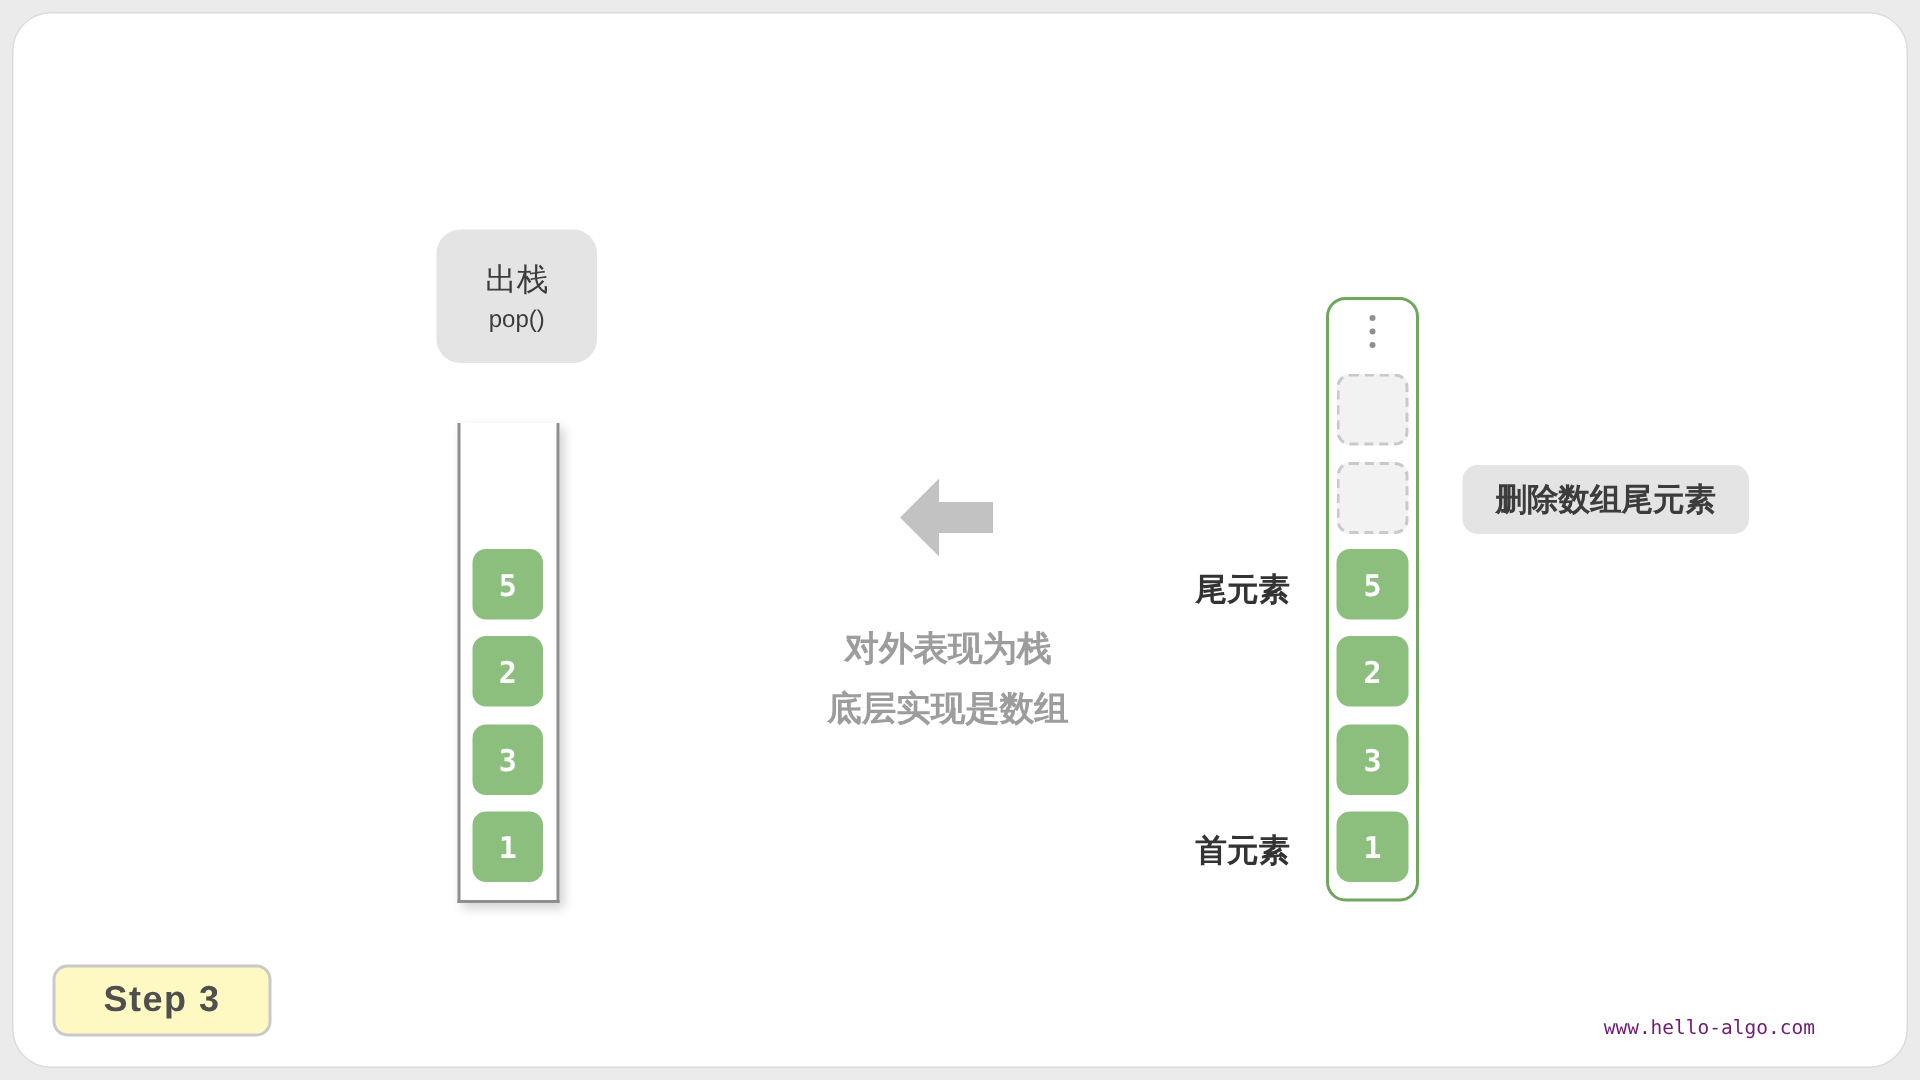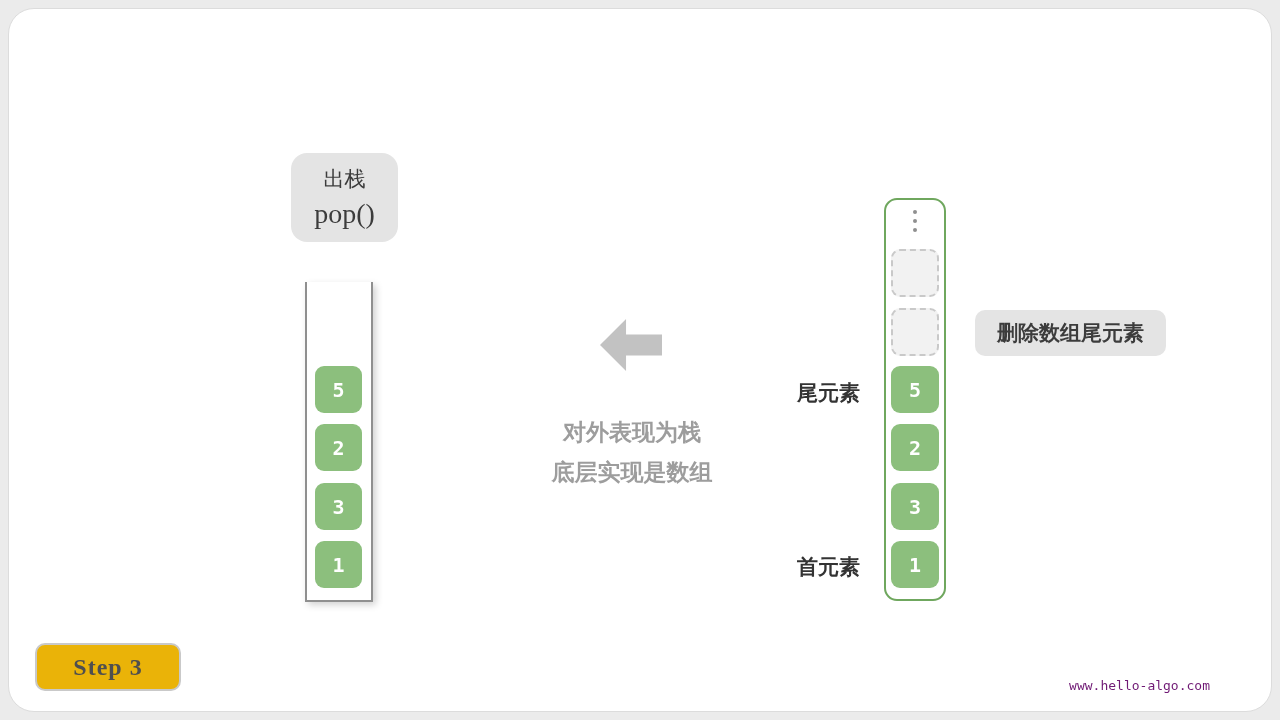--- a/index.html
+++ b/index.html
@@ -23,21 +23,21 @@
     position: absolute;
     background: #e4e4e4;
     color: #3c3c3c;
     display: flex; flex-direction: column;
     align-items: center; justify-content: center;
   }
   .pop-bubble {
     left: 291px; top: 153px; width: 107px; height: 89px;
     border-radius: 16px; font-size: 21px; gap: 5px; font-weight: 500;
   }
-  .pop-bubble .mono { font-family: Liberation Serif, serif; font-size: 28px; }
+  .pop-bubble .mono { font-family: Liberation Sans, sans-serif; font-size: 16px; }
 
   .annotation-bubble {
     left: 975px; top: 310px; height: 46px;
     padding: 0 22px; border-radius: 10px;
     font-size: 21px; font-weight: 700;
     flex-direction: row;
   }
 
   
   .stack-container {
@@ -104,25 +104,25 @@
     position: absolute;
     width: 120px; text-align: right;
     font-size: 21px; font-weight: 700; color: #333333; font-family: Liberation Serif, serif;
   }
   .side-label.tail { left: 740px; top: 379px; }
   .side-label.head { left: 740px; top: 553px; }
 
   .step-box {
     position: absolute;
     left: 35px; top: 643px; width: 146px; height: 48px;
-    background: #eab308;
+    background: #fef9c3;
     border: 2px solid #c9c9c9;
     border-radius: 10px;
     display: flex; align-items: center; justify-content: center;
-    font-family: Liberation Serif, serif;
+    font-family: Liberation Sans, sans-serif;
     font-weight: bold; font-size: 24px; color: #4f4f4f;
     letter-spacing: 1px;
   }
 
   .watermark {
     position: absolute;
     right: 70px; top: 678px;
     font-family: "DejaVu Sans Mono", monospace;
     font-size: 13px; color: #701a75;
   }

